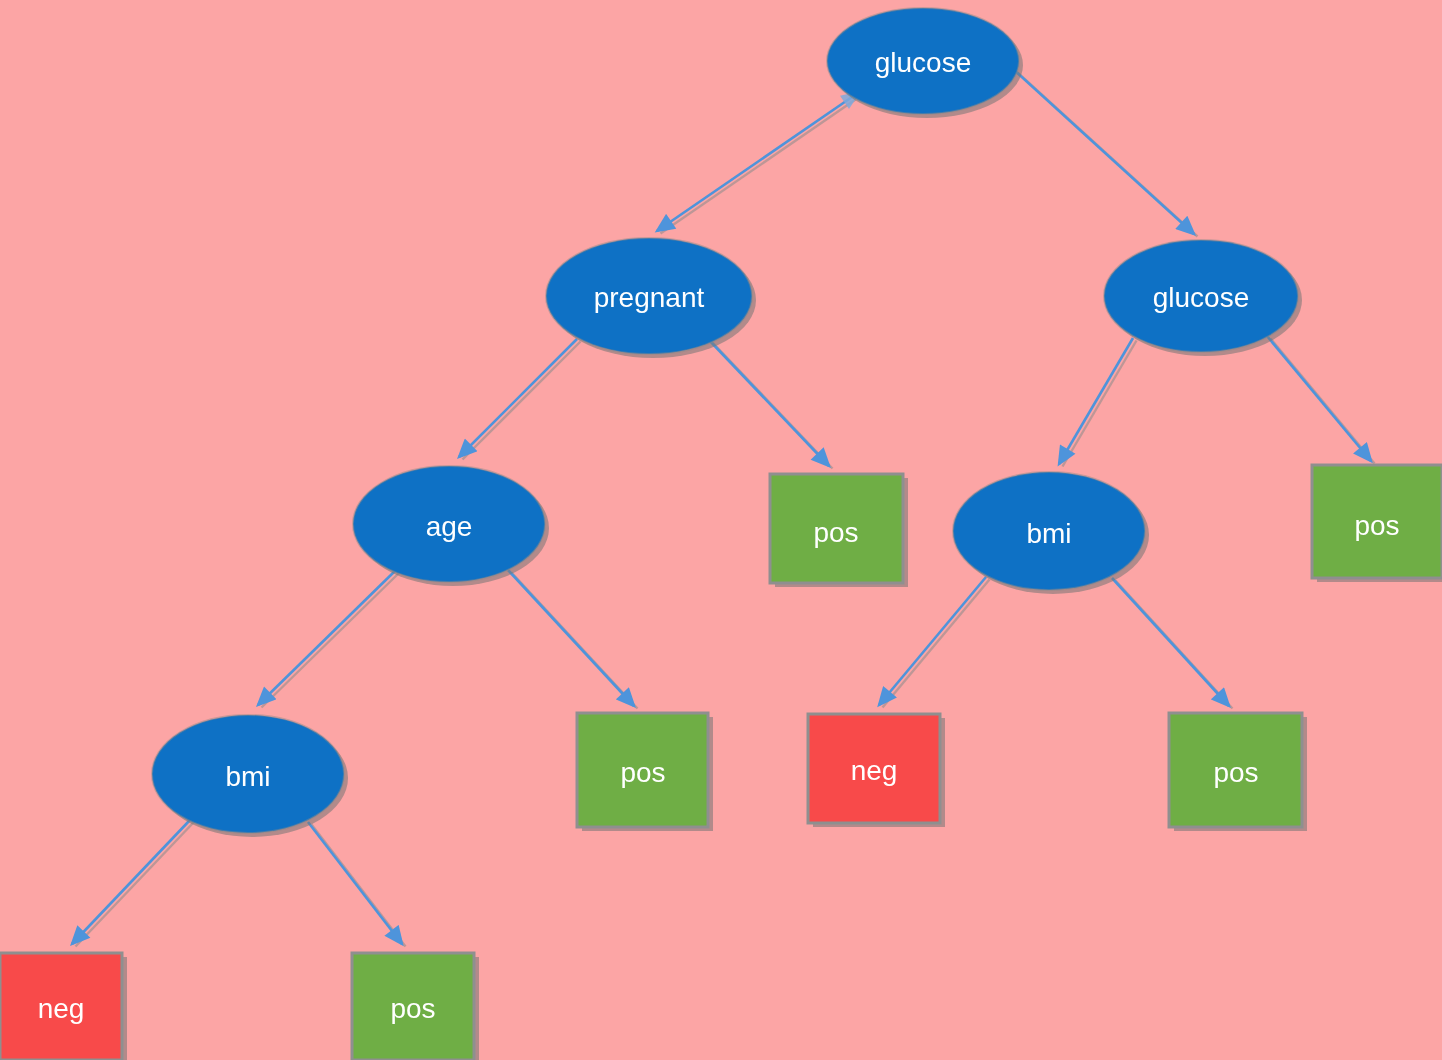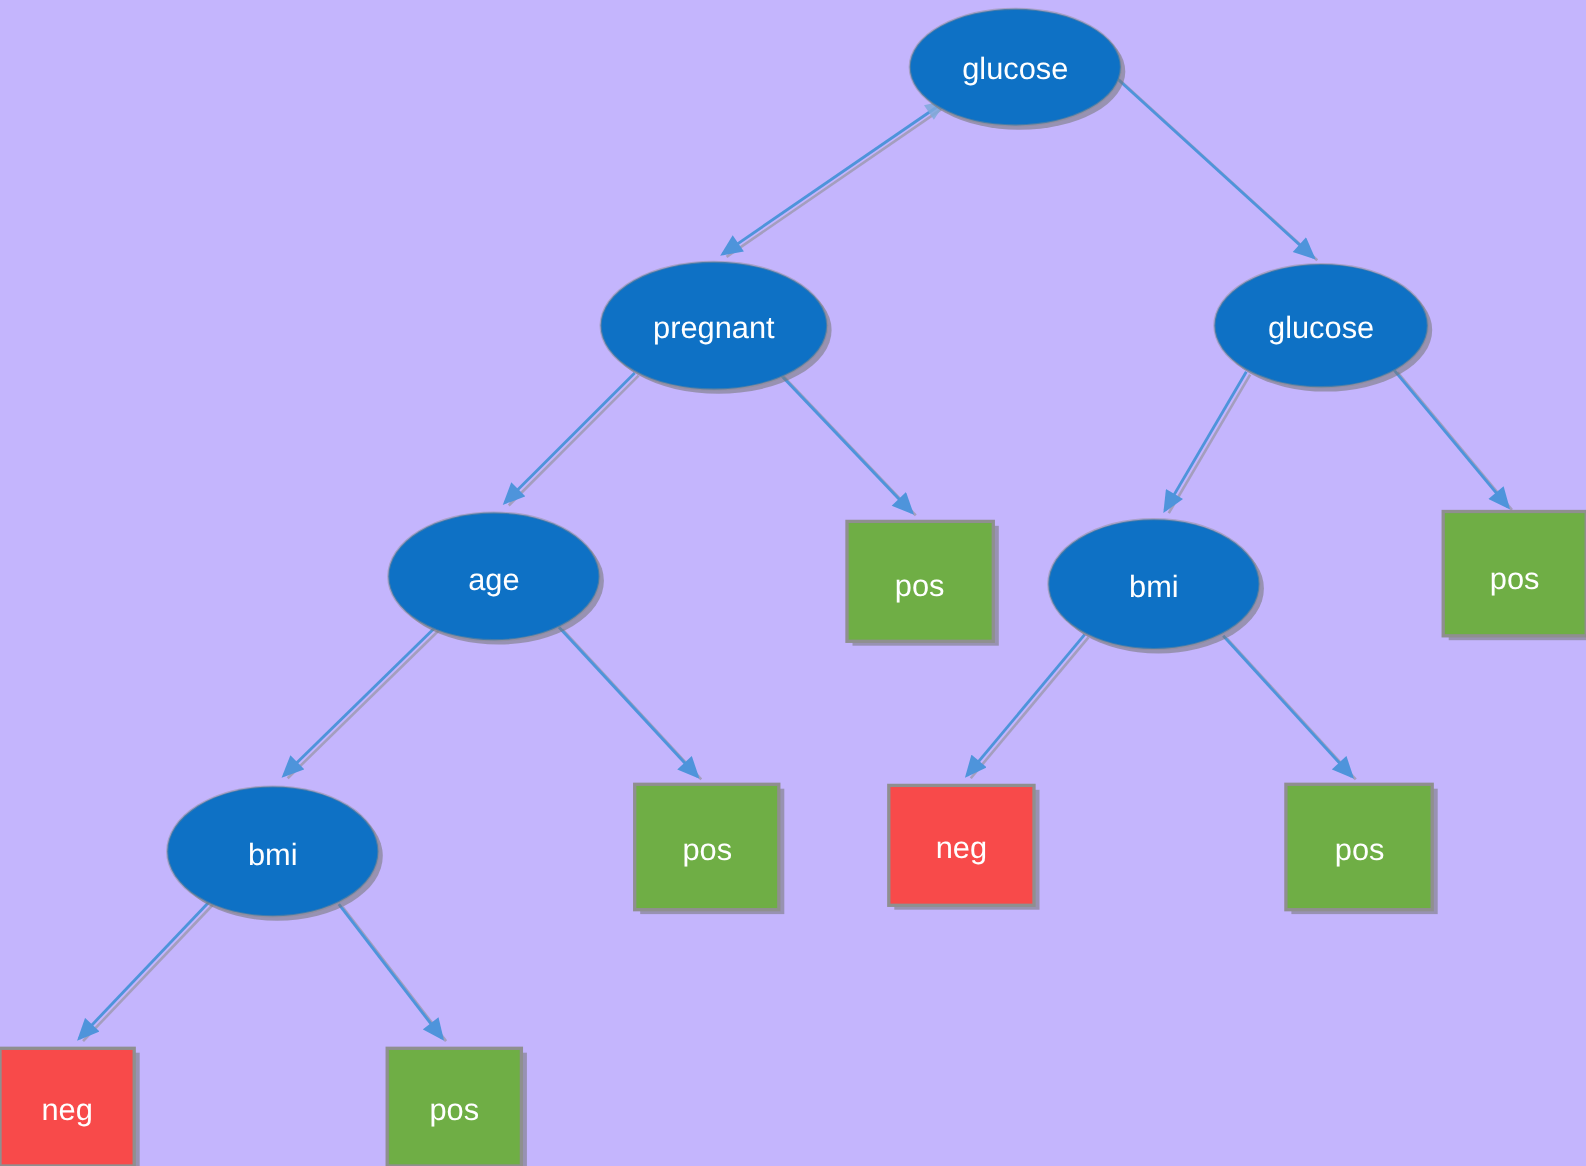--- a/index.html
+++ b/index.html
@@ -7,21 +7,21 @@
     padding: 0;
     background: #000000;
     width: 1442px;
     height: 1060px;
     overflow: hidden;
   }
   .stage {
     position: relative;
     width: 1442px;
     height: 1060px;
-    background: #c4b5fd;
+    background: #fca5a5;
   }
   svg { display: block; }
   .node-label {
     font-family: "Liberation Sans", "DejaVu Sans", sans-serif;
     font-size: 28px;
     fill: #ffffff;
     text-anchor: middle;
   }
   .edge-line {
     stroke-width: 2.6px;

